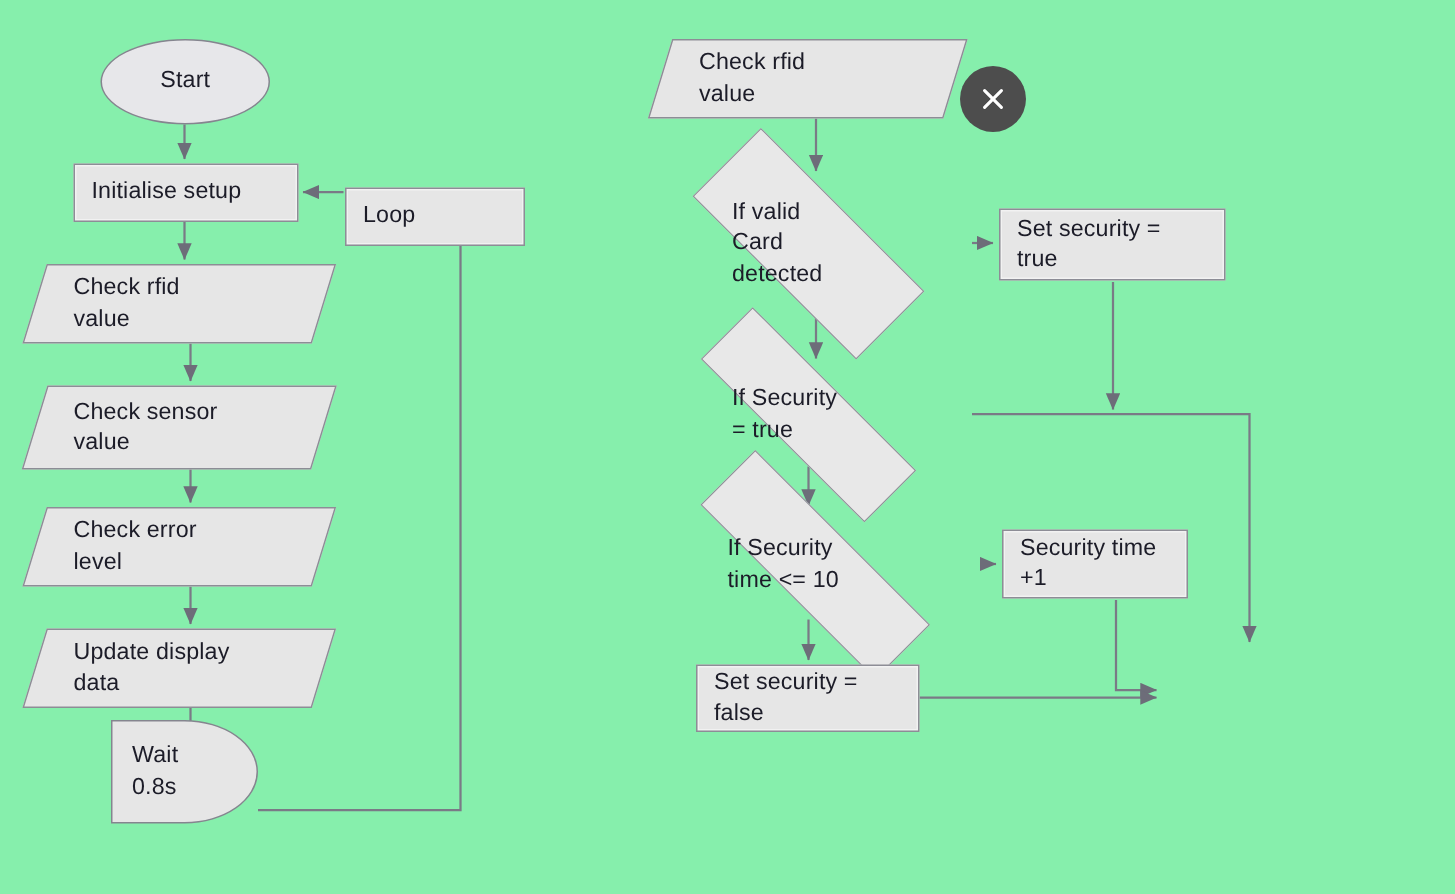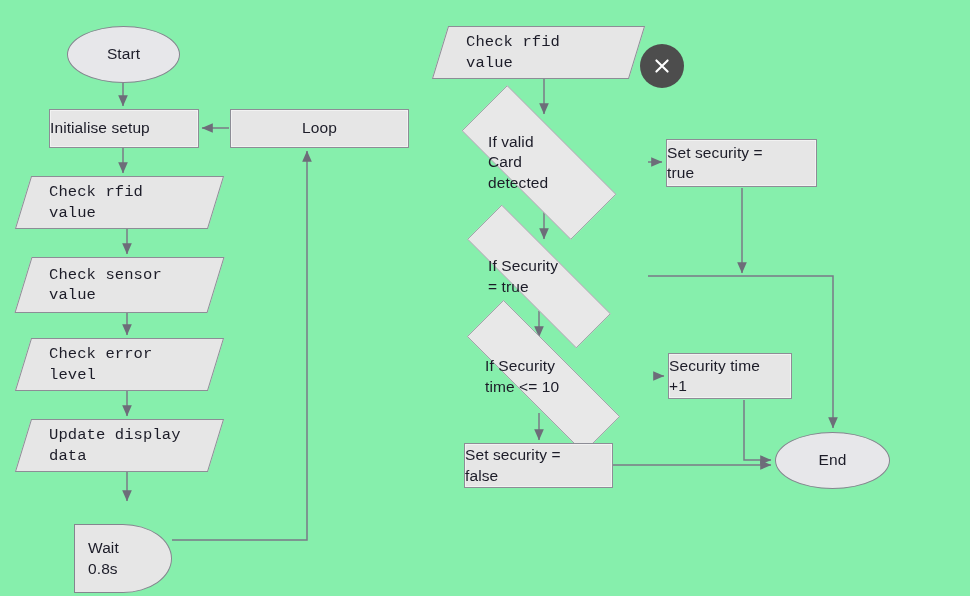--- a/index.html
+++ b/index.html
@@ -36,34 +36,34 @@
     letter-spacing: 0.1px;
   }
   .node .lbl {
     white-space: pre-line;
   }
   
   .n-rect {
     background: #e6e6e6;
     border: 1px solid #8d8d96;
     box-shadow: inset 0 0 0 1px #f2f2f2;
+    padding-left: 11px;
   }
   
   .n-ellipse {
     background: #e7e7ea;
     border: 1px solid #85858f;
     border-radius: 50%;
     justify-content: center;
   }
   
   .n-para {
     background: transparent;
     border: none;
     padding-left: 26px;
-    font-family: Liberation Mono, monospace;
   }
   .n-para .skewbg {
     position: absolute;
     left: 0; top: 0; right: 0; bottom: 0;
     background: #e6e6e6;
     border: 1px solid #8d8d96;
     transform: skewX(-17deg);
     z-index: 0;
   }
   .n-para .lbl { position: relative; z-index: 1; }
@@ -143,21 +143,21 @@
   </svg>
 
   <div class="node n-ellipse" style="left:67px; top:26px; width:113px; height:57px;">
     <span class="lbl">Start</span>
   </div>
 
   <div class="node n-rect" style="left:49px; top:109px; width:150px; height:39px;">
     <span class="lbl">Initialise setup</span>
   </div>
 
-  <div class="node n-rect" style="left:230px; top:109px; width:179px; height:39px;justify-content:center;">
+  <div class="node n-rect" style="left:230px; top:125px; width:120px; height:39px;">
     <span class="lbl">Loop</span>
   </div>
 
   <div class="node n-para" style="left:23px; top:176px; width:193px; height:53px;">
     <span class="skewbg"></span>
     <span class="lbl">Check rfid
 value</span>
   </div>
 
   <div class="node n-para" style="left:23px; top:257px; width:193px; height:56px;">
@@ -171,21 +171,21 @@
     <span class="lbl">Update display
 data</span>
   </div>
 
   <div class="node n-para" style="left:23px; top:338px; width:193px; height:53px;">
     <span class="skewbg"></span>
     <span class="lbl">Check error
 level</span>
   </div>
 
-  <div class="node n-dshape" style="left:74px; top:524px; width:98px; height:69px;">
+  <div class="node n-dshape" style="left:74px; top:480px; width:98px; height:69px;">
     <span class="lbl">Wait
 0.8s</span>
   </div>
 
   <div class="node n-para" style="left:440px; top:26px; width:197px; height:53px;">
     <span class="skewbg"></span>
     <span class="lbl">Check rfid
 value</span>
   </div>
 
@@ -222,17 +222,14 @@
   <div class="node n-rect" style="left:668px; top:353px; width:124px; height:46px;">
     <span class="lbl">Security time
 +1</span>
   </div>
 
   <div class="node n-rect" style="left:464px; top:443px; width:149px; height:45px;">
     <span class="lbl">Set security =
 false</span>
   </div>
 
-  <div class="node n-ellipse" style="left:775px; top:432px; width:115px; height:57px;">
-    <span class="lbl">End</span>
-  </div>
 
 </div>
 
 </body></html>

